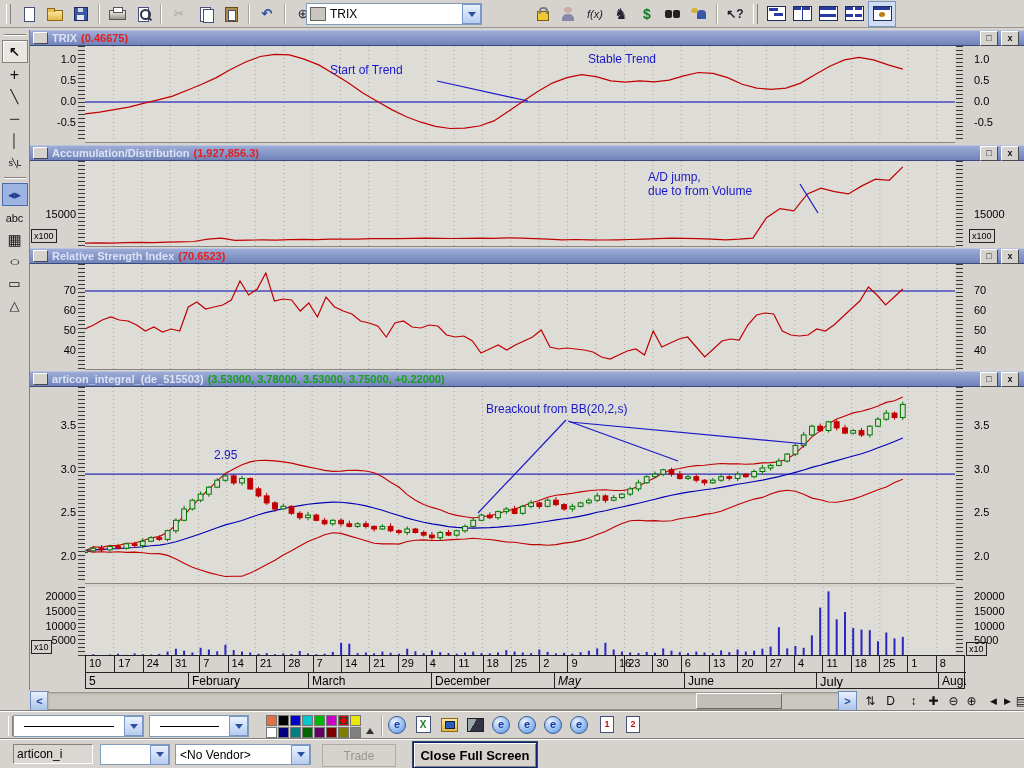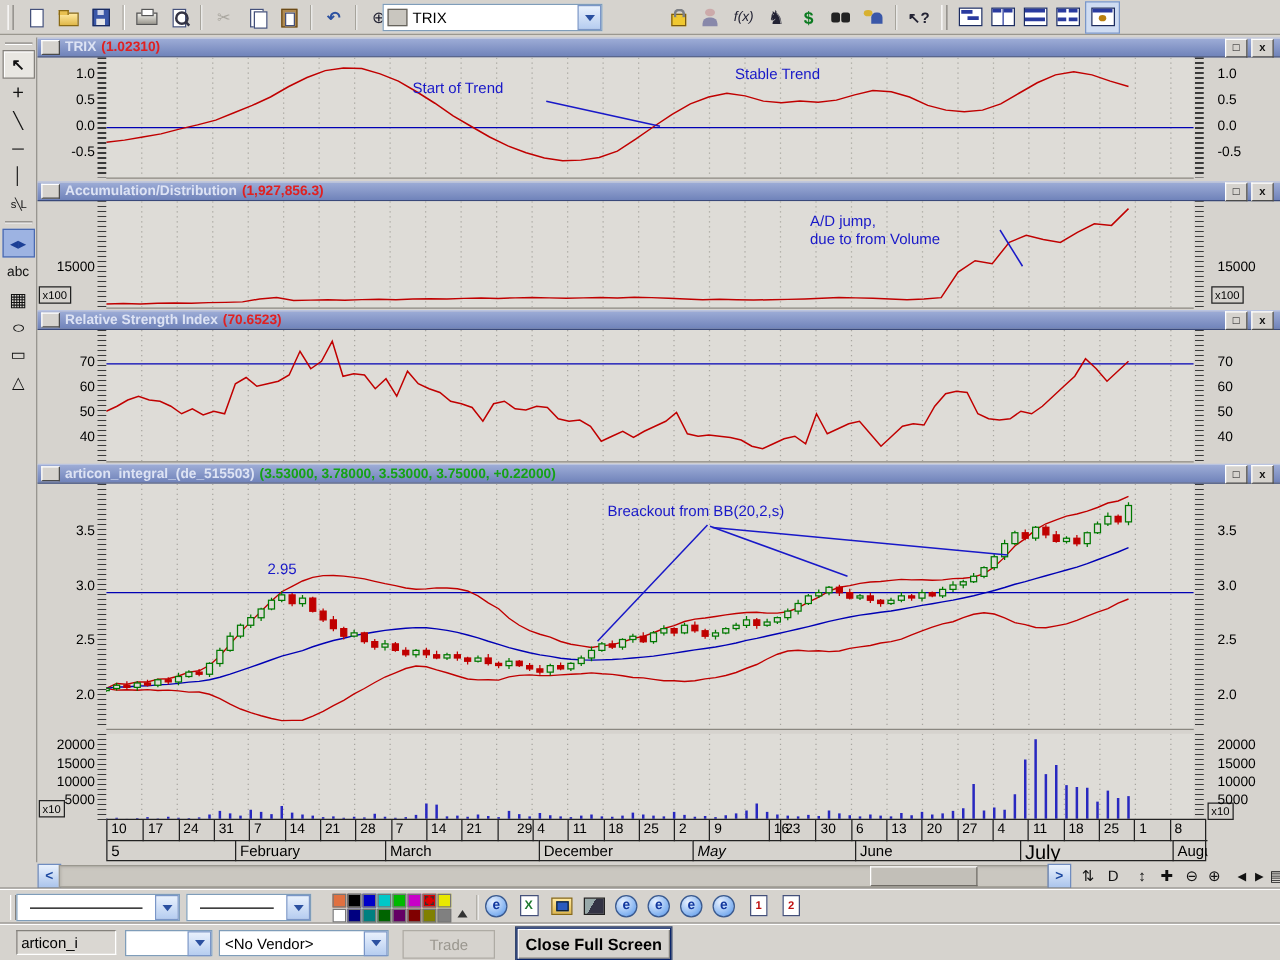--- a/index.html
+++ b/index.html
@@ -279,21 +279,21 @@
         <span>△</span>
       </div>
   </div>
 
   <div id="chartlayer" class="abs">
     <div class="chartbase"></div>
 
     <div class="ptitle" style="top:30px;">
       <span class="ticon"></span>
       <span class="tname">TRIX</span>
-      <span class="tval vred">(1.02310)</span>
+      <span class="tval vred">(0.46675)</span>
       <span class="tbtns">
           <span class="winbtn">□</span>
           <span class="winbtn">x</span>
         </span>
     </div>
     <div class="ptitle" style="top:145px;">
       <span class="ticon"></span>
       <span class="tname">Accumulation/Distribution</span>
       <span class="tval vred">(1,927,856.3)</span>
       <span class="tbtns">
@@ -855,21 +855,21 @@
         <div class="xcell" style="left: 28.3226px; top: 0px; width: 28.3226px;">17</div>
         <div class="xcell" style="left: 56.6452px; top: 0px; width: 28.3226px;">24</div>
         <div class="xcell" style="left: 84.9677px; top: 0px; width: 28.3226px;">31</div>
         <div class="xcell" style="left: 113.29px; top: 0px; width: 28.3226px;">7</div>
         <div class="xcell" style="left: 141.613px; top: 0px; width: 28.3226px;">14</div>
         <div class="xcell" style="left: 169.935px; top: 0px; width: 28.3226px;">21</div>
         <div class="xcell" style="left: 198.258px; top: 0px; width: 28.3226px;">28</div>
         <div class="xcell" style="left: 226.581px; top: 0px; width: 28.3226px;">7</div>
         <div class="xcell" style="left: 254.903px; top: 0px; width: 28.3226px;">14</div>
         <div class="xcell" style="left: 283.226px; top: 0px; width: 28.3226px;">21</div>
-        <div class="xcell" style="left: 311.548px; top: 0px; width: 28.3226px; text-align: right;">29</div>
+        <div class="xcell" style="left: 311.548px; top: 0px; width: 28.3226px;">29</div>
         <div class="xcell" style="left: 339.871px; top: 0px; width: 28.3226px;">4</div>
         <div class="xcell" style="left: 368.194px; top: 0px; width: 28.3226px;">11</div>
         <div class="xcell" style="left: 396.516px; top: 0px; width: 28.3226px;">18</div>
         <div class="xcell" style="left: 424.839px; top: 0px; width: 28.3226px;">25</div>
         <div class="xcell" style="left: 453.161px; top: 0px; width: 28.3226px;">2</div>
         <div class="xcell" style="left: 481.484px; top: 0px; width: 28.3226px;">9</div>
         <div class="xcell" style="left: 529px; top: 0px; width: 28.3226px;">16</div>
         <div class="xcell" style="left: 538.129px; top: 0px; width: 28.3226px;">23</div>
         <div class="xcell" style="left: 566.452px; top: 0px; width: 28.3226px;">30</div>
         <div class="xcell" style="left: 594.774px; top: 0px; width: 28.3226px;">6</div>
@@ -881,21 +881,21 @@
         <div class="xcell" style="left: 764.71px; top: 0px; width: 28.3226px;">18</div>
         <div class="xcell" style="left: 793.032px; top: 0px; width: 28.3226px;">25</div>
         <div class="xcell" style="left: 821.355px; top: 0px; width: 28.3226px;">1</div>
         <div class="xcell" style="left: 849.677px; top: 0px; width: 28.3226px;">8</div>
         <div class="xcell" style="left: 0px; top: 16px; width: 102px; border-top: 1px solid rgb(34, 34, 34); font-size: 12px; border-left: none;">5</div>
         <div class="xcell" style="left: 102px; top: 16px; width: 120px; border-top: 1px solid rgb(34, 34, 34); font-size: 12px;">February</div>
         <div class="xcell" style="left: 222px; top: 16px; width: 123px; border-top: 1px solid rgb(34, 34, 34); font-size: 12px;">March</div>
         <div class="xcell" style="left: 345px; top: 16px; width: 123px; border-top: 1px solid rgb(34, 34, 34); font-size: 12px;">December</div>
         <div class="xcell" style="left: 468px; top: 16px; width: 130px; border-top: 1px solid rgb(34, 34, 34); font-size: 12px; font-style: italic;">May</div>
         <div class="xcell" style="left: 598px; top: 16px; width: 132px; border-top: 1px solid rgb(34, 34, 34); font-size: 12px;">June</div>
-        <div class="xcell" style="left: 730px; top: 16px; width: 122px; border-top: 1px solid rgb(34, 34, 34); font-size: 16px;">July</div>
+        <div class="xcell" style="left: 730px; top: 16px; width: 122px; border-top: 1px solid rgb(34, 34, 34); font-size: 13px;">July</div>
         <div class="xcell" style="left: 852px; top: 16px; width: 28px; border-top: 1px solid rgb(34, 34, 34); font-size: 12px;">August</div>
       </div>
     </div>
 
   <div id="hrow" class="abs">
     <div class="xparrow" style="left:30px;">
         <span>&lt;</span>
       </div>
     <div id="htrack">
         <div id="hthumb"></div>

